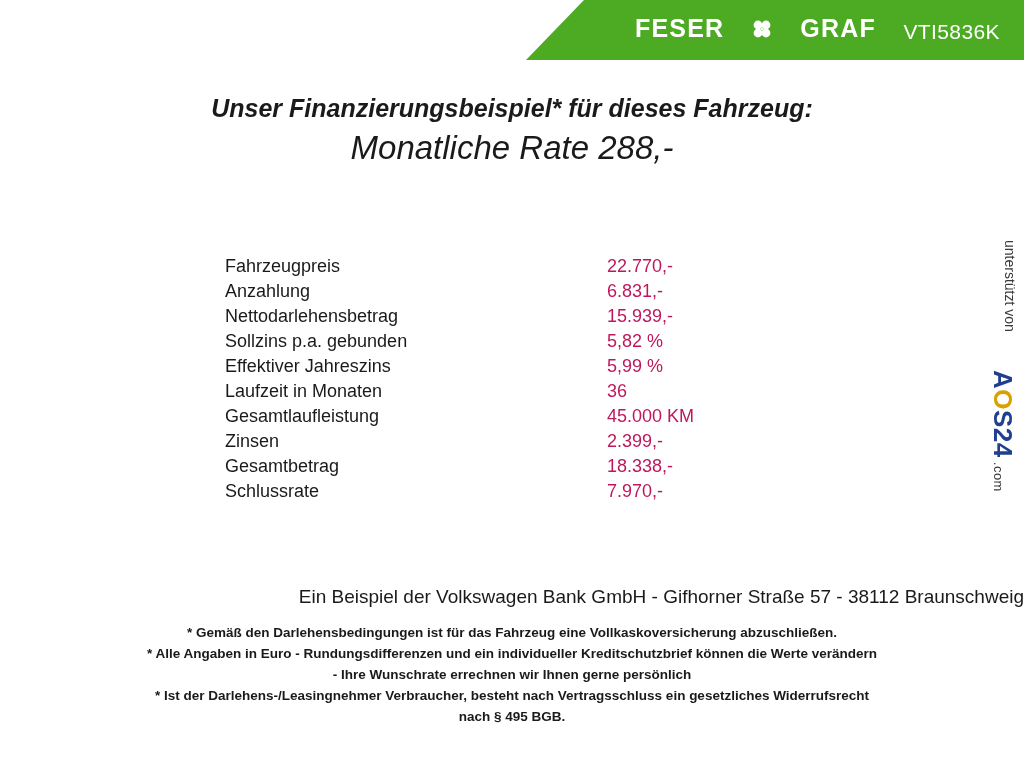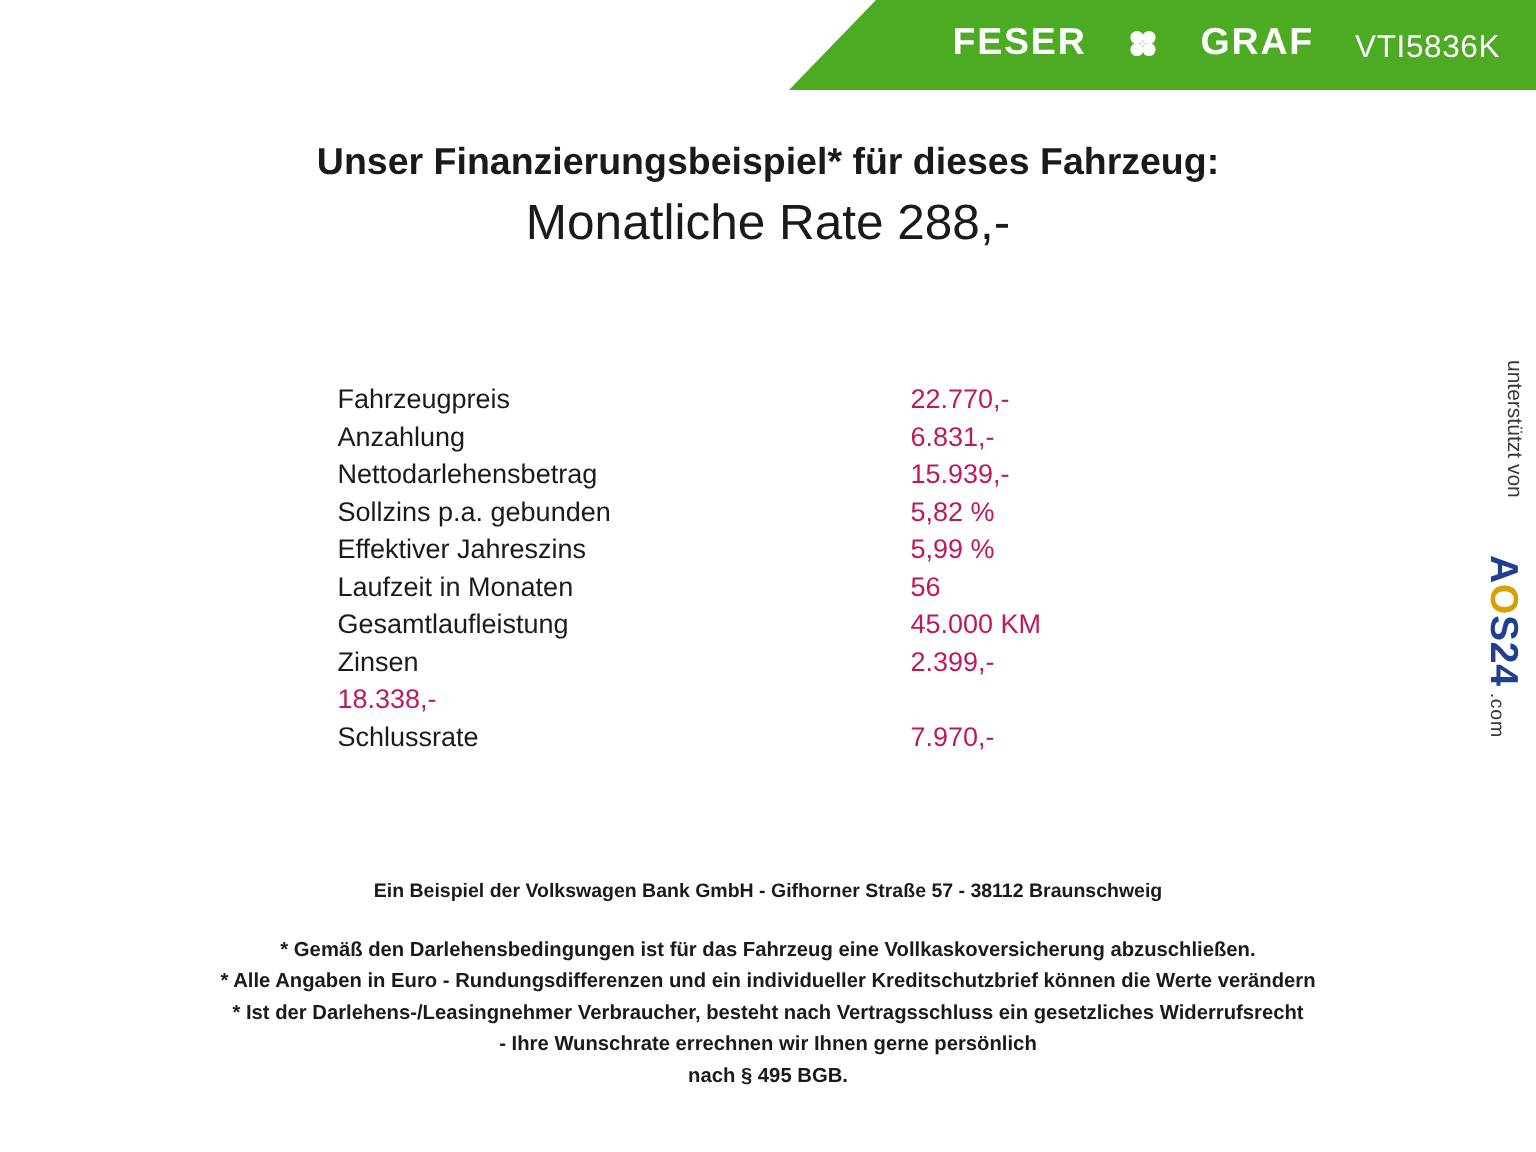--- a/index.html
+++ b/index.html
@@ -72,20 +72,21 @@
     letter-spacing: 0.4px;
   }
 
   
   .title-block {
     position: absolute;
     top: 94px;
     left: 0;
     width: 1024px;
     text-align: center;
+    font-style: italic;
   }
   .title-main {
     font-size: 25px;
     font-weight: bold;
     color: #1a1a1a;
     line-height: 1.15;
   }
   .title-rate {
     font-size: 33px;
     font-weight: normal;
@@ -117,23 +118,23 @@
     color: #be185d;
     white-space: nowrap;
   }
 
   
   .footer-bank {
     position: absolute;
     top: 586px;
     left: 0;
     width: 1024px;
-    text-align: center;
-    font-size: 13px;
-    font-weight: bold;
+    text-align: right;
+    font-size: 19px;
+    font-weight: normal;
     color: #1a1a1a;
   }
   .footer-notes {
     position: absolute;
     top: 623px;
     left: 0;
     width: 1024px;
     text-align: center;
     font-size: 13.5px;
     font-weight: bold;
@@ -234,46 +235,47 @@
     <div class="fig-row">
       <span class="fig-label">Sollzins p.a. gebunden</span>
       <span class="fig-value">5,82 %</span>
     </div>
     <div class="fig-row">
       <span class="fig-label">Effektiver Jahreszins</span>
       <span class="fig-value">5,99 %</span>
     </div>
     <div class="fig-row">
       <span class="fig-label">Laufzeit in Monaten</span>
-      <span class="fig-value">56</span>
+      <span class="fig-value">36</span>
     </div>
     <div class="fig-row">
       <span class="fig-label">Gesamtlaufleistung</span>
       <span class="fig-value">45.000 KM</span>
     </div>
     <div class="fig-row">
       <span class="fig-label">Zinsen</span>
       <span class="fig-value">2.399,-</span>
     </div>
     <div class="fig-row">
+      <span class="fig-label">Gesamtbetrag</span>
       <span class="fig-value">18.338,-</span>
     </div>
     <div class="fig-row">
       <span class="fig-label">Schlussrate</span>
       <span class="fig-value">7.970,-</span>
     </div>
   </div>
 
   <div class="footer-bank">Ein Beispiel der Volkswagen Bank GmbH - Gifhorner Straße 57 - 38112 Braunschweig</div>
 
   <div class="footer-notes">
     <span class="note">* Gemäß den Darlehensbedingungen ist für das Fahrzeug eine Vollkaskoversicherung abzuschließen.</span>
     <span class="note">* Alle Angaben in Euro - Rundungsdifferenzen und ein individueller Kreditschutzbrief können die Werte verändern</span>
+    <span class="note">- Ihre Wunschrate errechnen wir Ihnen gerne persönlich</span>
     <span class="note">* Ist der Darlehens-/Leasingnehmer Verbraucher, besteht nach Vertragsschluss ein gesetzliches Widerrufsrecht</span>
-    <span class="note">- Ihre Wunschrate errechnen wir Ihnen gerne persönlich</span>
     <span class="note">nach § 495 BGB.</span>
   </div>
 
   <div class="supported">
     <div class="supported-label">unterstützt von</div>
     <div class="supported-logo">
       <span class="logo-a">A</span>
       <span class="logo-o">O</span>
       <span class="logo-s">S</span>
       <span class="logo-24">24</span>

